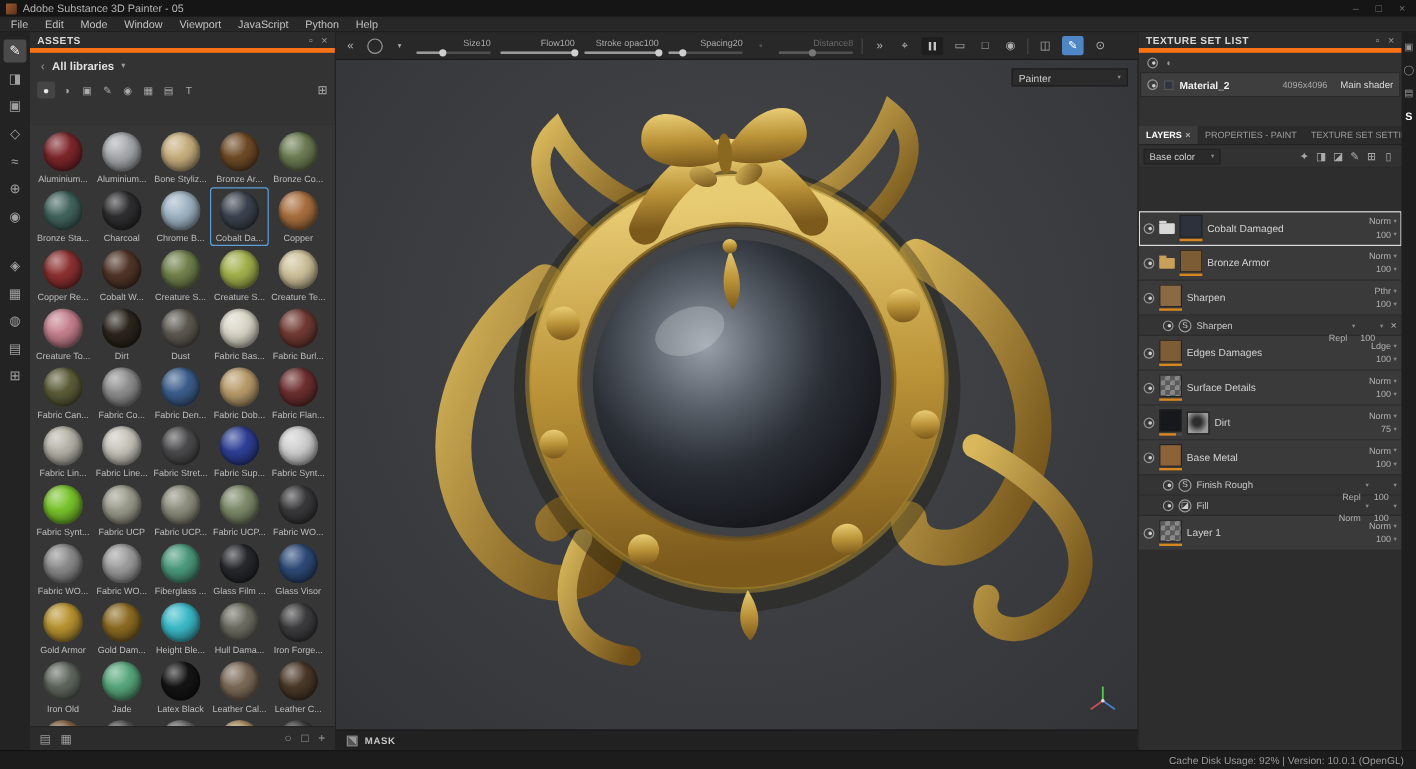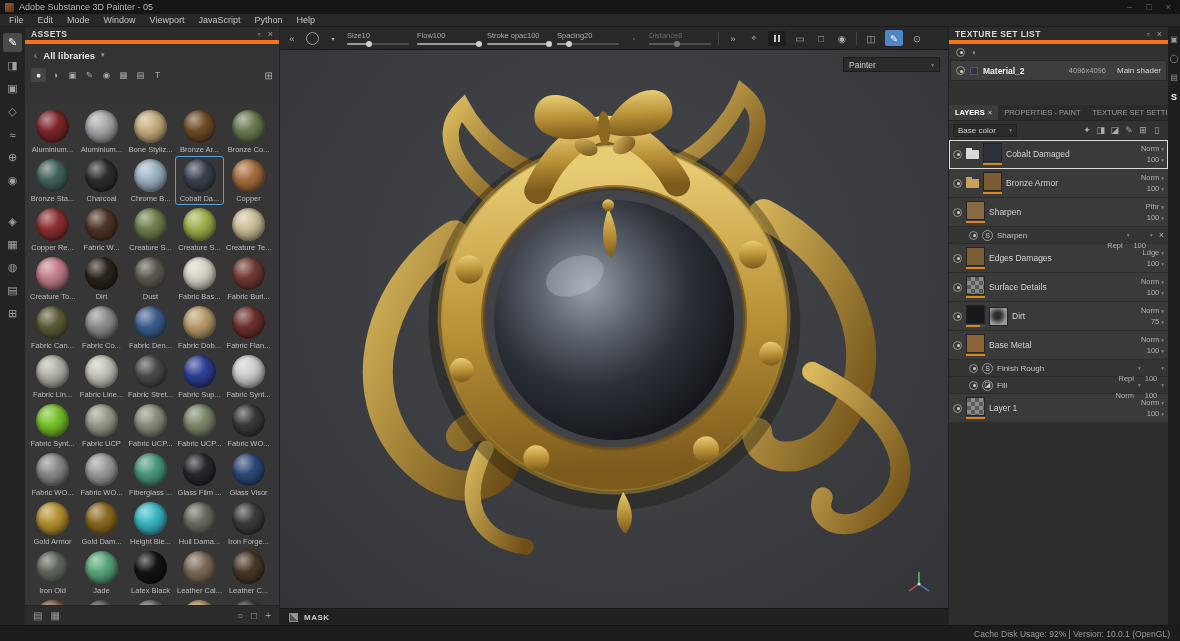--- a/index.html
+++ b/index.html
@@ -58,21 +58,21 @@
 
   
   #toolbar{position:absolute;top:27px;left:280px;width:668px;height:23px;background:#282828;
            border-bottom:1px solid #1a1a1a;display:flex;align-items:center;gap:7px;padding:0 5px;}
   .tbi{min-width:14px;height:16px;display:flex;align-items:center;justify-content:center;font-size:9.5px;color:#b0b0b0;}
   .tbi.blue{background:#4f86c6;color:#fff;border-radius:2px;width:18px;}
   .tb-sep{width:1px;height:13px;background:#454545;}
   .brush-prev{width:13px;height:13px;border:1px solid #9a9a9a;border-radius:50%;flex:0 0 auto;}
   #sliders{display:flex;gap:8px;align-items:center;}
   .sl{width:62px;}
-  .sl-top{display:flex;justify-content:flex-start;font-size:7.5px;color:#ababab;line-height:8px;}
+  .sl-top{display:flex;justify-content:flex-end;font-size:7.5px;color:#ababab;line-height:8px;}
   .sl-track{position:relative;height:2px;background:#4e4e4e;margin-top:3px;border-radius:1px;}
   .sl-fill{height:2px;background:#9a9a9a;border-radius:1px;}
   .sl-dot{position:absolute;top:-2px;width:6px;height:6px;background:#cfcfcf;border-radius:50%;}
   .sl.dis .sl-top{color:#6a6a6a;}.sl.dis .sl-fill{background:#5a5a5a;}.sl.dis .sl-dot{background:#777;}
   .tb-pause{width:18px;height:15px;background:#1e1e1e;border-radius:2px;display:flex;align-items:center;justify-content:center;gap:2px;}
   .tb-pause i{width:2px;height:7px;background:#c5c5c5;}
 
   
   #viewport{position:absolute;top:50px;left:280px;width:668px;height:558px;overflow:hidden;
             background:radial-gradient(ellipse at 50% 42%,#46484c 0%,#3b3d41 55%,#323438 100%);}
@@ -97,21 +97,21 @@
   .tab{padding:0 6px;display:flex;align-items:center;font-size:7.5px;color:#9c9c9c;gap:3px;white-space:nowrap;}
   .tab.act{background:#3c3c3c;color:#fff;font-weight:bold;}
   .tab .tx{color:#aaa;}
   #chrow{height:19px;display:flex;align-items:center;gap:3px;padding:0 4px;border-bottom:1px solid #2a2a2a;}
   #chsel{width:64px;height:13px;background:#2a2a2a;border:1px solid #222;display:flex;align-items:center;
          justify-content:space-between;padding:0 4px;font-size:8px;color:#cfcfcf;}
   .chic{width:14px;height:14px;display:flex;align-items:center;justify-content:center;font-size:9px;color:#ababab;}
   #chrow .grp{margin-left:auto;display:flex;}
   #llist{position:absolute;top:113px;left:0;right:0;bottom:0;background:#2d2d2d;overflow:hidden;}
   .lrow{height:29px;background:#3a3a3a;border-bottom:1px solid #2d2d2d;display:flex;align-items:center;gap:4px;padding:0 4px;}
-  .lrow.sel{outline:1px solid #dcdcdc;outline-offset:-1px;}
+  .lrow.sel{outline:1px solid #dcdcdc;outline-offset:-1px;margin-top:36px;}
   .lname{flex:1;font-size:8.5px;color:#d2d2d2;white-space:nowrap;overflow:hidden;}
   .lright{display:flex;flex-direction:column;align-items:flex-end;gap:2px;width:44px;flex:0 0 auto;}
   .blend{font-size:7.5px;color:#b2b2b2;display:flex;gap:2px;align-items:center;}
   .car{font-size:5.5px;color:#8a8a8a;}
   .tcol{display:flex;flex-direction:column;align-items:center;gap:1px;flex:0 0 auto;}
   .thumb{width:19px;height:19px;border:1px solid #242424;background:#555;flex:0 0 auto;}
   .thumb.mask{background:radial-gradient(circle at 45% 45%,#2e2e2e 25%,#9a9a9a 70%);}
   .thumb.checker{background-image:linear-gradient(45deg,#8a8a8a 25%,transparent 25%,transparent 75%,#8a8a8a 75%),
                  linear-gradient(45deg,#8a8a8a 25%,transparent 25%,transparent 75%,#8a8a8a 75%);
                  background-size:8px 8px;background-position:0 0,4px 4px;background-color:#5a5a5a;}
@@ -241,21 +241,21 @@
       <div class="mat">
     <div class="sphere" style="--c: #a96f3e;"></div>
     <div class="mat-name">Copper</div>
       </div>
       <div class="mat">
     <div class="sphere" style="--c: #8c3030;"></div>
     <div class="mat-name">Copper Re...</div>
       </div>
       <div class="mat">
     <div class="sphere" style="--c: #503528;"></div>
-    <div class="mat-name">Fabric W...</div>
+    <div class="mat-name">Cobalt W...</div>
       </div>
       <div class="mat">
     <div class="sphere" style="--c: #71814c;"></div>
     <div class="mat-name">Creature S...</div>
       </div>
       <div class="mat">
     <div class="sphere" style="--c: #a2b04c;"></div>
     <div class="mat-name">Creature S...</div>
       </div>
       <div class="mat">

